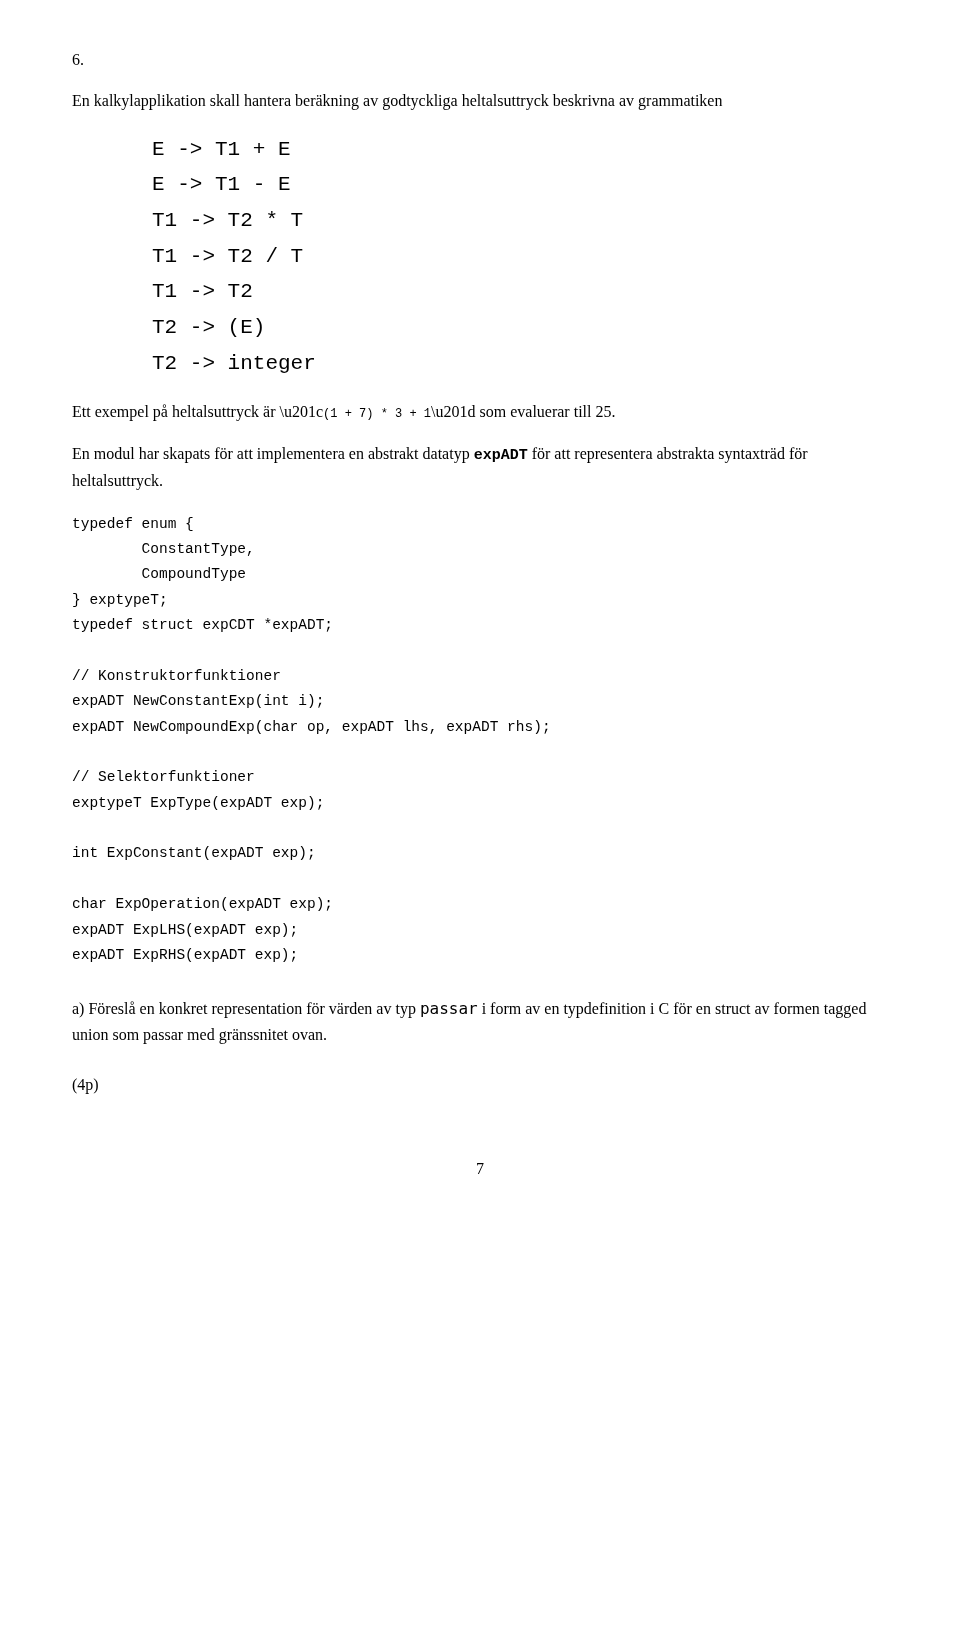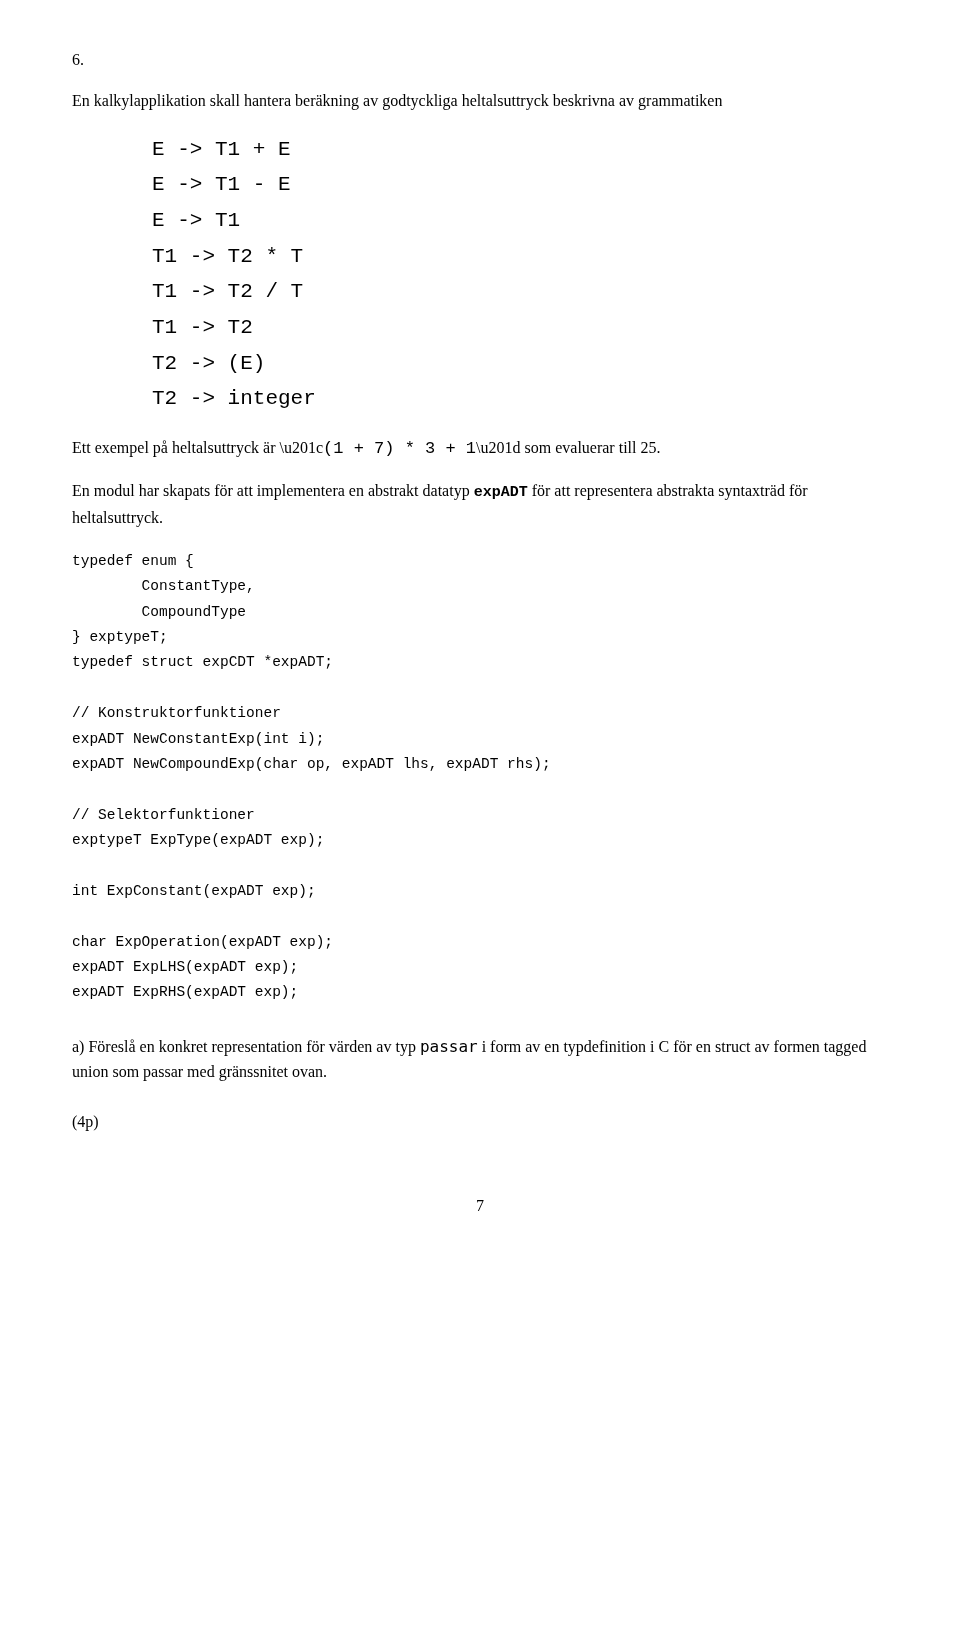--- a/index.html
+++ b/index.html
@@ -27,21 +27,21 @@
       margin: 18px 0 18px 80px;
       line-height: 1.7;
     }
     .example-text {
       margin: 16px 0 16px 0;
       font-size: 16px;
       line-height: 1.6;
     }
     .example-text code {
       font-family: 'Courier New', Courier, monospace;
-      font-size: 17px;
+      font-size: 12px;
     }
     .body-text {
       margin: 16px 0 16px 0;
       font-size: 16px;
       line-height: 1.6;
     }
     .body-text code {
       font-family: 'Courier New', Courier, monospace;
       font-size: 15px;
       font-weight: bold;
@@ -72,21 +72,20 @@
 </head>
 <body>
 
 <p class="question-number">6.</p>
 
 <p class="body-text">En kalkylapplikation skall hantera beräkning av godtyckliga heltalsuttryck beskrivna av grammatiken</p>
 
 <div class="grammar-block">
   <div>E   -&gt; T1 + E</div>
   <div>E   -&gt; T1 - E</div>
-  <div>E   -&gt; T1</div>
   <div>T1  -&gt; T2 * T</div>
   <div>T1  -&gt; T2 / T</div>
   <div>T1  -&gt; T2</div>
   <div>T2  -&gt; (E)</div>
   <div>T2  -&gt; integer</div>
 </div>
 
 <p class="example-text">
   <span>Ett exempel på heltalsuttryck är </span><span>\u201c</span><code>(1 + 7) * 3 + 1</code><span>\u201d</span><span> som evaluerar till 25.</span>
 </p>

